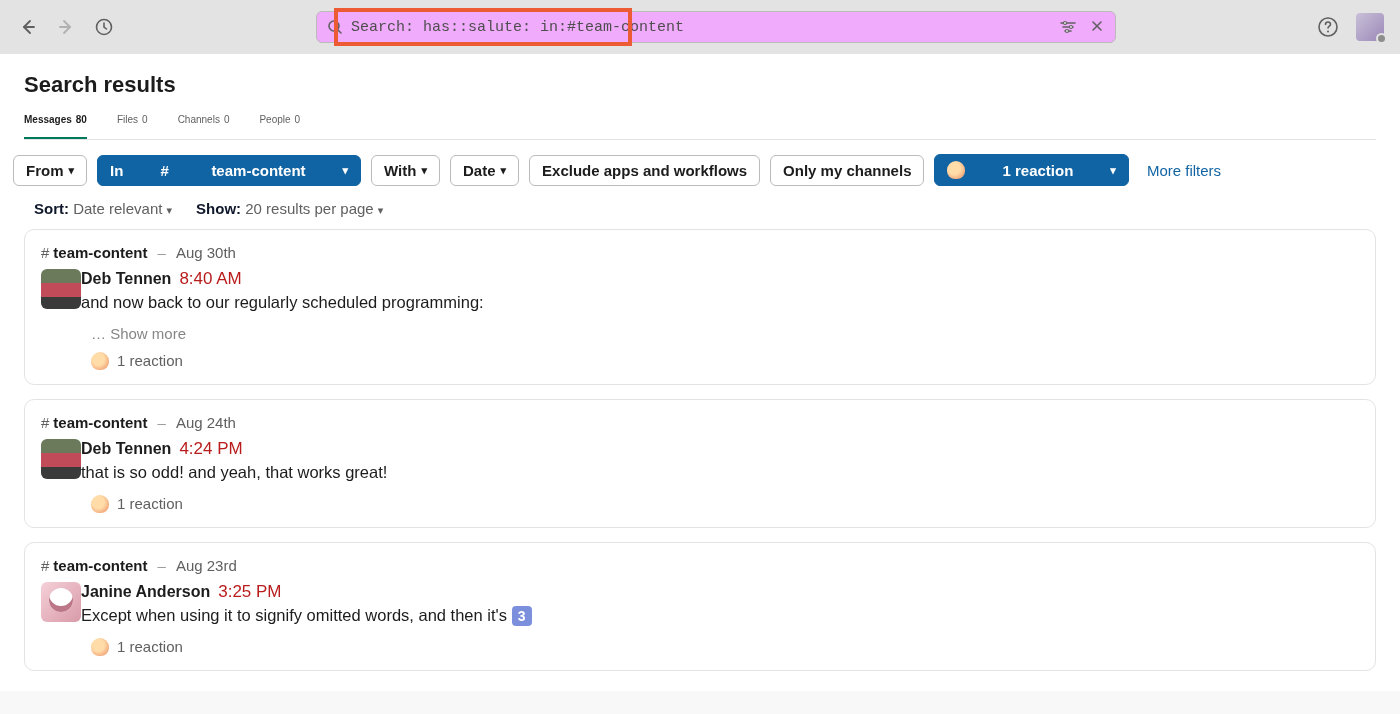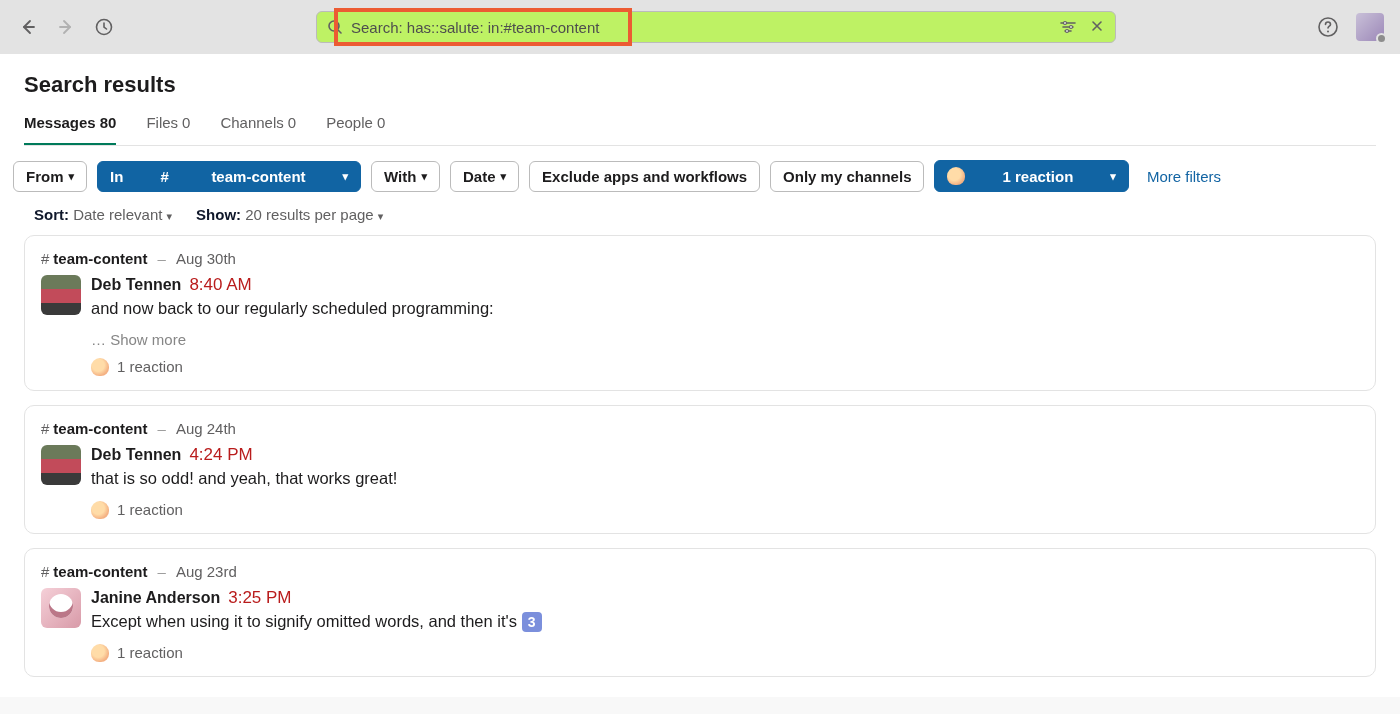--- a/index.html
+++ b/index.html
@@ -2,34 +2,34 @@
 <html><head>
 <meta charset="utf-8">
 <style>
   * { box-sizing: border-box; margin: 0; padding: 0; }
   body { font-family: -apple-system, BlinkMacSystemFont, "Segoe UI", Helvetica, Arial, sans-serif; background: #fff; color: #1d1c1d; width: 1400px; height: 714px; overflow: hidden; }
   
   .topbar { height: 54px; background: #e3e3e3; display: flex; align-items: center; padding: 0 16px; gap: 14px; }
   .nav-btn { width: 24px; height: 24px; display: flex; align-items: center; justify-content: center; color: #616061; cursor: pointer; }
   .nav-btn.disabled { color: #b1b1b1; }
   .search-wrap { flex: 1; display: flex; justify-content: center; }
-  .search-box { width: 800px; height: 32px; background: #bef264; border: 1px solid #bbbbbb; border-radius: 6px; display: flex; align-items: center; padding: 0 10px; position: relative; }
+  .search-box { width: 800px; height: 32px; background: #f0abfc; border: 1px solid #bbbbbb; border-radius: 6px; display: flex; align-items: center; padding: 0 10px; position: relative; font-family: Liberation Mono, monospace; }
   .search-icon { color: #616061; margin-right: 8px; }
   .search-text { color: #4e4e4e; font-size: 15px; }
   .search-right { margin-left: auto; display: flex; gap: 12px; color: #616061; }
   .search-highlight { position: absolute; left: 17px; top: -4px; width: 298px; height: 38px; border: 4px solid #ec5b33; pointer-events: none; }
   .top-right { display: flex; align-items: center; gap: 16px; }
   .help-btn { width: 24px; height: 24px; display:flex; align-items:center; justify-content:center; color: #616061; }
   .avatar-top { width: 28px; height: 28px; border-radius: 4px; background: linear-gradient(135deg,#c9c0d8,#9c88b8); position: relative; }
   .presence { position: absolute; bottom: -3px; right: -3px; width: 11px; height: 11px; border-radius: 50%; background: #8d8d8d; border: 2px solid #e3e3e3; }
   
   .header { padding: 18px 24px 0 24px; }
   .header h1 { font-size: 22px; font-weight: 900; margin-bottom: 8px; }
   .tabs { display: flex; gap: 30px; border-bottom: 1px solid #e3e3e3; }
-  .tab { padding: 8px 0 12px 0; font-size: 15px; color: #616061; cursor: pointer; border-bottom: 2px solid transparent; }
+  .tab { padding: 8px 0 12px 0; font-size: 10px; color: #616061; cursor: pointer; border-bottom: 2px solid transparent; }
   .tab .count { margin-left: 4px; }
   .tab.active { color: #1d1c1d; font-weight: 700; border-bottom: 2px solid #007a5a; }
   
   .filters-row { padding: 14px 13px; display: flex; gap: 10px; align-items: center; flex-wrap: wrap; background:#fff; }
   .filter-pill { border: 1px solid #bbbbbb; background: #fff; border-radius: 6px; padding: 6px 12px; font-size: 15px; font-weight: 700; display: flex; align-items: center; gap: 5px; cursor: pointer; }
   .filter-pill.blue { background: #1164a3; color: #fff; border-color: #1164a3; gap: 37px; }
   .chev { font-size: 11px; }
   .hash { display:inline-block; width:14px; }
   .more-filters { color: #1264a3; font-size: 15px; cursor: pointer; margin-left: 8px; }
   .emoji-salute { width: 18px; height: 18px; display:inline-block; background: radial-gradient(circle at 40% 40%, #ffdca8 40%, #f4b183 70%); border-radius: 50% 50% 45% 45%; position:relative; }
@@ -41,21 +41,21 @@
   body { background:#f8f8f8; }
   .header, .topbar, .filters-row { background:#fff; }
   .topbar { background:#e3e3e3; }
   
   .card { border: 1px solid #e3e3e3; border-radius: 10px; background: #fff; padding: 14px 16px 14px 16px; }
   .card-head { display: flex; align-items: center; gap: 10px; font-size: 15px; margin-bottom: 8px; }
   .chan { font-weight: 700; display:flex; align-items:center; gap:4px;}
   .chan-hash { font-weight:400; color:#616061; }
   .sep { color: #9e9e9e; }
   .date { color: #616061; }
-  .msg-row { display: flex; gap: 10px; }
+  .msg-row { display: flex; }
   .avatar { width: 40px; height: 40px; border-radius: 6px; flex-shrink:0; }
   .av1 { background: linear-gradient(180deg,#6b7a5a 35%,#c24b5a 35%,#c24b5a 70%,#3a3a3a 70%); }
   .av2 { background: linear-gradient(135deg,#f5d0d8,#d89aa8); position:relative; }
   .av2::after{ content:""; position:absolute; top:6px; left:8px; width:24px; height:24px; background:#fff; border-radius:50%; box-shadow: inset 0 -6px 0 #bb7788; }
   .msg-body { flex:1; }
   .name-line { display:flex; align-items:baseline; gap:8px; }
   .author { font-weight: 900; font-size: 16px; }
   .time { color: #b91c1c; font-size: 17px; }
   .msg-text { font-size: 16.5px; line-height: 1.45; margin-top: 2px; }
   .show-more { color: #868686; font-size: 15px; margin: 10px 0 0 50px; cursor:pointer; }

